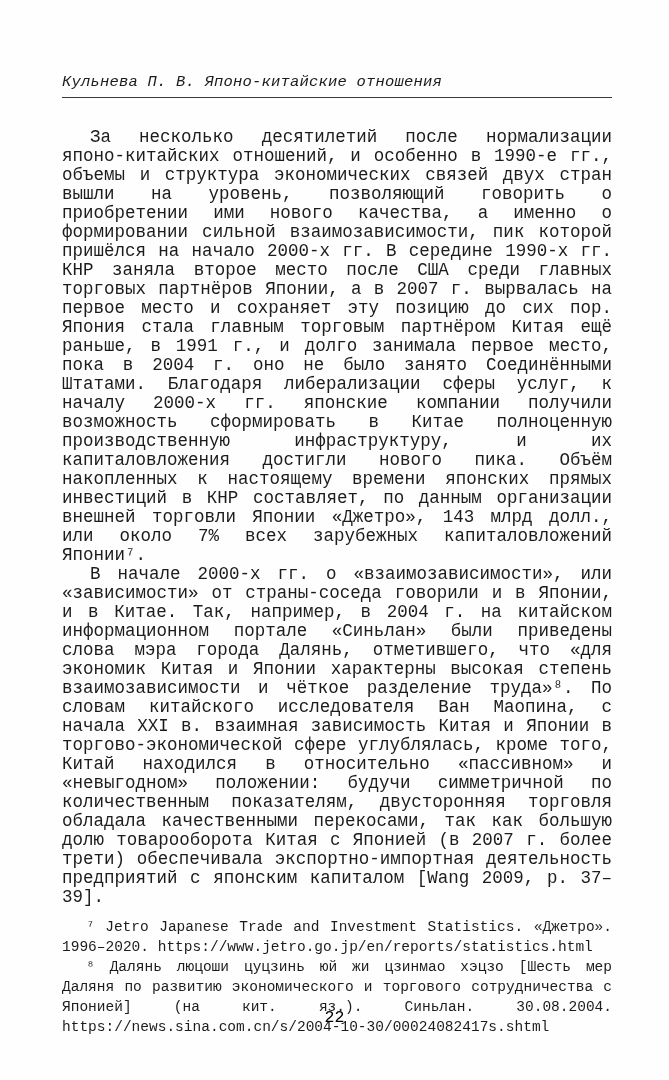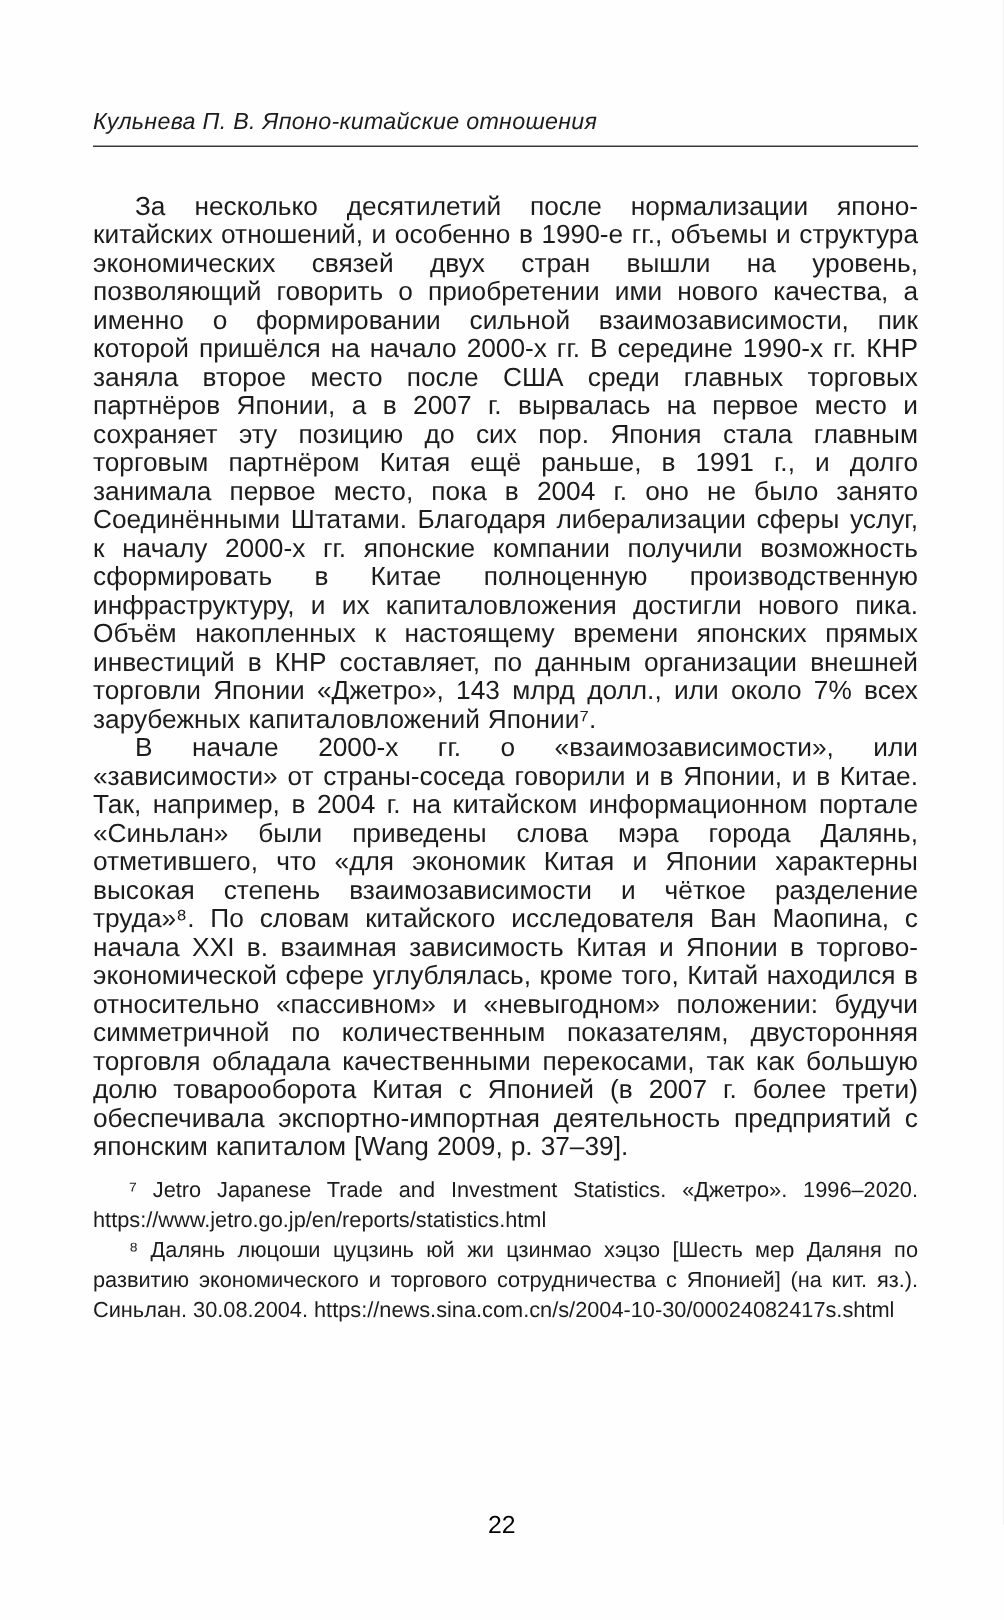--- a/index.html
+++ b/index.html
@@ -8,21 +8,21 @@
     background: #e8e8e8;
   }
   .page {
     position: relative;
     width: 669px;
     height: 1080px;
     margin: 0 auto;
     background: #fefefe;
     box-sizing: border-box;
     padding: 72px 57px 40px 62px;
-    font-family: Liberation Sans, sans-serif;
+    font-family: Liberation Mono, monospace;
     color: #1c1c1c;
     overflow: hidden;
   }
   .running-head {
     font-style: italic;
     font-size: 15.5px;
     line-height: 20px;
     letter-spacing: 0.2px;
   }
   .header-rule {

